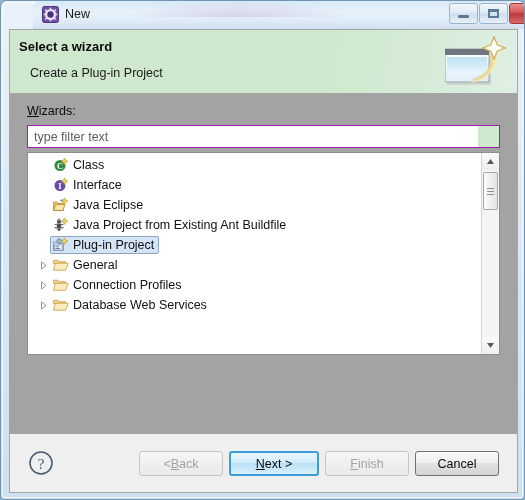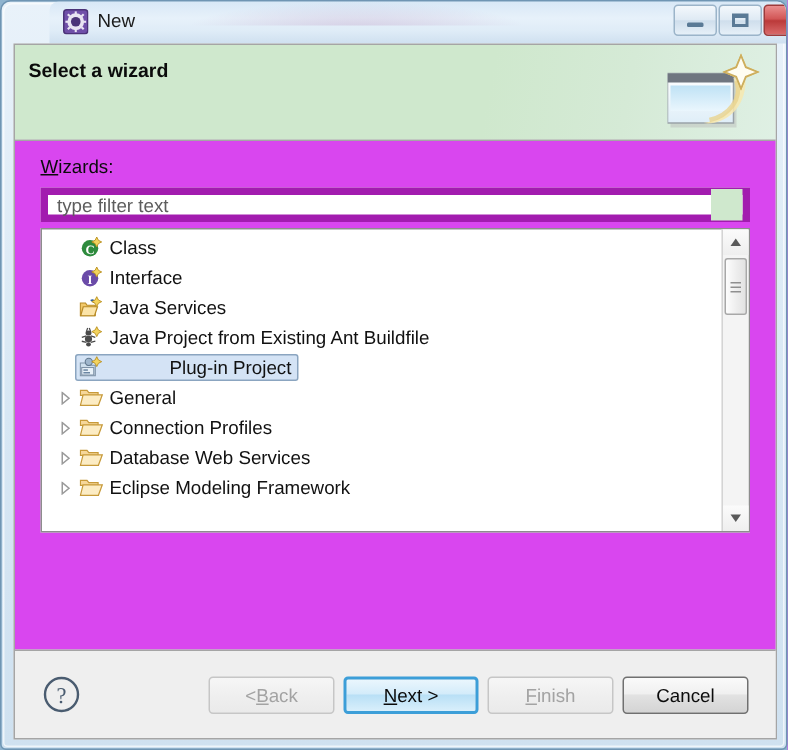--- a/index.html
+++ b/index.html
@@ -153,39 +153,39 @@
     right: 8px; top: 2px;
     width: 64px; height: 60px;
   }
 
   
   .panel {
     position: absolute;
     left: 0; top: 64px;
     width: 507px;
     height: 339px;
-    background: #d946ef;
+    background: #a3a3a3;
   }
   .wizards-label {
     position: absolute;
     left: 17px; top: 10px;
     font-size: 12.5px;
     color: #0b0b0b;
   }
   .wizards-label u { text-decoration: underline; }
 
   
   .filter-box {
     position: absolute;
     left: 17px; top: 31px;
     width: 473px;
     height: 23px;
     box-sizing: border-box;
     background: #ffffff;
-    border: 5px solid #a21caf;
+    border: 1px solid #a21caf;
     display: flex;
     align-items: center;
   }
   .filter-input {
     flex: 1 1 auto;
     border: none;
     outline: none;
     background: transparent;
     font-family: "Liberation Sans", sans-serif;
     font-size: 12.5px;
@@ -247,21 +247,20 @@
   }
   .tree-item.selected .sel-wrap {
     display: inline-flex;
     align-items: center;
     background: #d4e3f5;
     border: 1px solid #8ba5c0;
     border-radius: 2px;
     padding: 0 4px 0 1px;
     height: 18px;
     box-sizing: border-box;
-    gap: 40px;
   }
   .tree-item .sel-wrap {
     display: inline-flex;
     align-items: center;
     border: 1px solid transparent;
     height: 18px;
     box-sizing: border-box;
     padding: 0 4px 0 1px;
   }
 
@@ -405,20 +404,21 @@
       <div class="winbtn close">
         <div class="glyph">✕</div>
       </div>
     </div>
   </div>
 
   <div class="client">
 
     <div class="header">
       <div class="header-title">Select a wizard</div>
+      <div class="header-sub">Create a Plug-in Project</div>
       <div class="header-art">
         <svg width="64" height="60" viewBox="0 0 64 60">
           <defs>
             <linearGradient id="gwin" x1="0" y1="0" x2="0" y2="1">
               <stop offset="0%" stop-color="#ffffff"></stop>
               <stop offset="100%" stop-color="#dfeef8"></stop>
             </linearGradient>
             <linearGradient id="gblue" x1="0" y1="0" x2="0" y2="1">
               <stop offset="0%" stop-color="#bfe2f5"></stop>
               <stop offset="100%" stop-color="#eaf6fd"></stop>
@@ -484,21 +484,21 @@
               <div class="twisty"></div>
               <span class="sel-wrap">
                 <span class="tree-icon">
                   <svg width="16" height="16" viewBox="0 0 16 16">
                     <path d="M0.5 5 L4 5 L5 6.5 L10.5 6.5 L10.5 13.5 L0.5 13.5 Z" fill="#f2c96a" stroke="#b88a25" stroke-width="0.8"></path>
                     <path d="M2.5 7.5 L12 7.5 L10 13.5 L0.8 13.5 Z" fill="#fbe4a8" stroke="#b88a25" stroke-width="0.8"></path>
                     <path d="M7.5 3.5 C 9 2.5, 10 3.5, 9.5 5" stroke="#2a5fa0" stroke-width="1.2" fill="none"></path>
                     <path d="M11.5 0.8 L12.6 3 L14.8 4.1 L12.6 5.2 L11.5 7.4 L10.4 5.2 L8.2 4.1 L10.4 3 Z" fill="#f3d35e" stroke="#b98f1e" stroke-width="0.6"></path>
                   </svg>
                 </span>
-                <span class="tree-label">Java Services</span>
+                <span class="tree-label">Java Eclipse</span>
               </span>
             </div>
             <div class="tree-item">
               <div class="twisty"></div>
               <span class="sel-wrap">
                 <span class="tree-icon">
                   <svg width="16" height="16" viewBox="0 0 16 16">
                     <g fill="#4a4a4a">
                       <ellipse cx="6" cy="5" rx="2" ry="1.7"></ellipse>
                       <ellipse cx="6" cy="9" rx="2.4" ry="2.2"></ellipse>
@@ -571,36 +571,20 @@
                 </svg>
               </div>
               <span class="sel-wrap">
                 <span class="tree-icon">
                   <svg width="16" height="14" viewBox="0 0 16 14">
                     <path d="M0.6 2.2 L5 2.2 L6.2 3.8 L12.4 3.8 L12.4 5.6 L0.6 5.6 Z" fill="#f6d79a" stroke="#c79a3a" stroke-width="0.8"></path>
                     <path d="M2.4 5.2 L15.2 5.2 L12.6 12.2 L0.6 12.2 Z" fill="#fcecc4" stroke="#c79a3a" stroke-width="0.8"></path>
                   </svg>
                 </span>
                 <span class="tree-label">Database Web Services</span>
-              </span>
-            </div>
-            <div class="tree-item">
-              <div class="twisty">
-                <svg width="7" height="9" viewBox="0 0 7 9">
-                  <path d="M1.5 0.8 L6 4.5 L1.5 8.2 Z" fill="none" stroke="#9a9a9a" stroke-width="1"></path>
-                </svg>
-              </div>
-              <span class="sel-wrap">
-                <span class="tree-icon">
-                  <svg width="16" height="14" viewBox="0 0 16 14">
-                    <path d="M0.6 2.2 L5 2.2 L6.2 3.8 L12.4 3.8 L12.4 5.6 L0.6 5.6 Z" fill="#f6d79a" stroke="#c79a3a" stroke-width="0.8"></path>
-                    <path d="M2.4 5.2 L15.2 5.2 L12.6 12.2 L0.6 12.2 Z" fill="#fcecc4" stroke="#c79a3a" stroke-width="0.8"></path>
-                  </svg>
-                </span>
-                <span class="tree-label">Eclipse Modeling Framework</span>
               </span>
             </div>
           </div>
         <div class="vscroll">
           <div class="sb-arrow up">
             <svg width="9" height="7" viewBox="0 0 9 7">
                 <path d="M4.5 1 L8 6 L1 6 Z" fill="#5a5a5a"></path>
               </svg>
           </div>
           <div class="sb-thumb">

